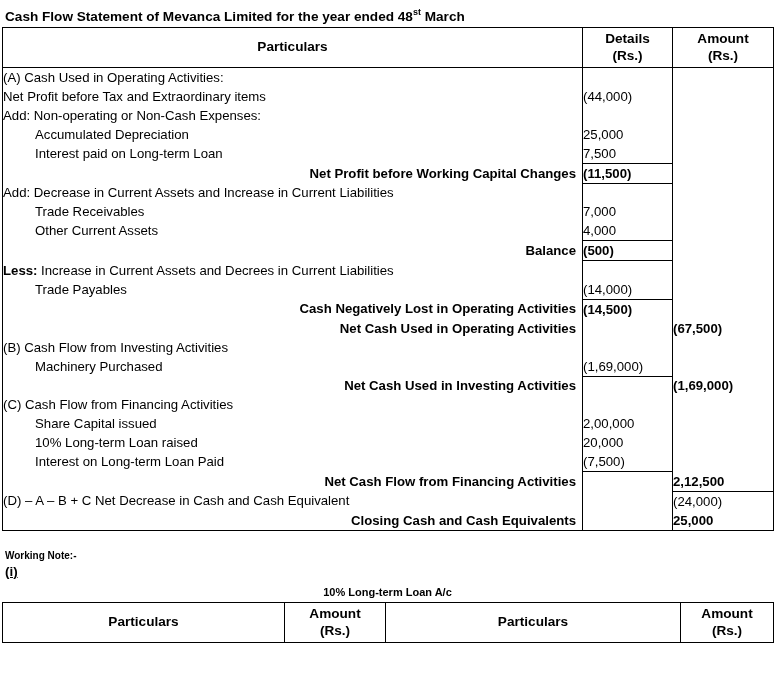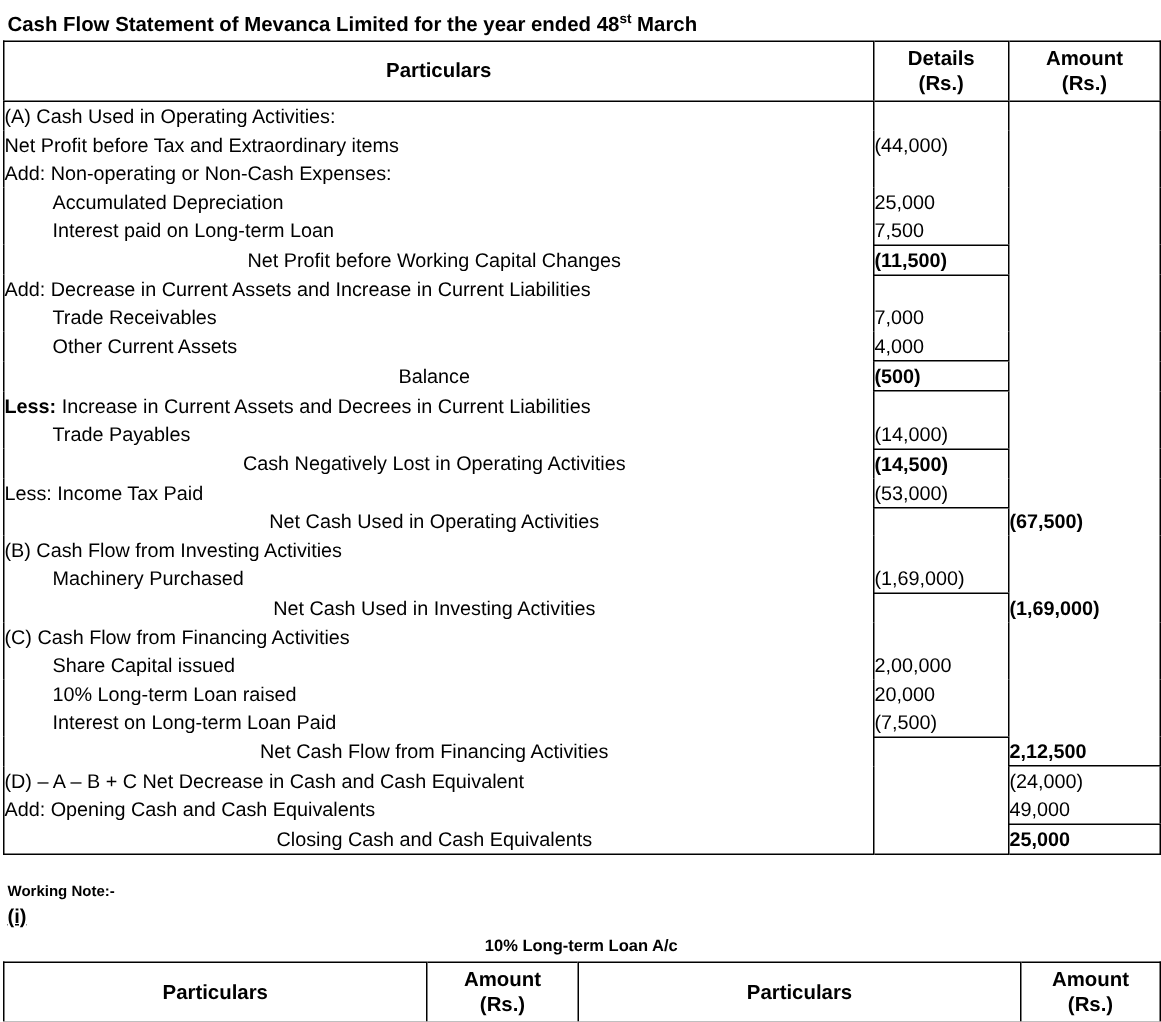--- a/index.html
+++ b/index.html
@@ -57,21 +57,21 @@
   .vl { border-left: 1.6px solid #000; margin-left: 32px; }
 
   td.part {
     padding-left: 4px;
     line-height: 19px;
     height: 19px;
     white-space: nowrap;
     margin-top: 12px;
   }
   td.part.ind1 { padding-left: 32px; }
-  td.part.right { text-align: center; padding-right: 6px; font-weight: normal; }
+  td.part.right { text-align: right; padding-right: 6px; font-weight: bold; }
   td.part b.lead { font-weight: bold; }
 
   td.num {
     padding-right: 6px;
     line-height: 19px;
     height: 19px;
     white-space: nowrap;
   }
   td.num.bold { font-weight: bold; }
   td.bottomline { border-bottom: 1.4px solid #000; }
@@ -227,25 +227,20 @@
         <td class="num vl bottomline">(14,000)</td>
         <td class="num vl"></td>
       </tr>
 
       <tr>
         <td class="part right">Cash Negatively Lost in Operating Activities</td>
         <td class="num vl bold">(14,500)</td>
         <td class="num vl"></td>
       </tr>
 
-      <tr>
-        <td class="part">Less: Income Tax Paid</td>
-        <td class="num vl bottomline">(53,000)</td>
-        <td class="num vl"></td>
-      </tr>
 
       <tr>
         <td class="part right">Net Cash Used in Operating Activities</td>
         <td class="num vl"></td>
         <td class="num vl bold">(67,500)</td>
       </tr>
 
       <tr>
         <td class="part">(B) Cash Flow from Investing Activities</td>
         <td class="num vl"></td>
@@ -293,25 +288,20 @@
         <td class="num vl"></td>
         <td class="num vl bold bottomline">2,12,500</td>
       </tr>
 
       <tr>
         <td class="part">(D) – A – B + C Net Decrease in Cash and Cash Equivalent</td>
         <td class="num vl"></td>
         <td class="num vl">(24,000)</td>
       </tr>
 
-      <tr>
-        <td class="part">Add: Opening Cash and Cash Equivalents</td>
-        <td class="num vl"></td>
-        <td class="num vl bottomline">49,000</td>
-      </tr>
 
       <tr>
         <td class="part right">Closing Cash and Cash Equivalents</td>
         <td class="num vl"></td>
         <td class="num vl bold">25,000</td>
       </tr>
     </tbody>
   </table>
 
   <div class="wn-title">Working Note:-</div>

